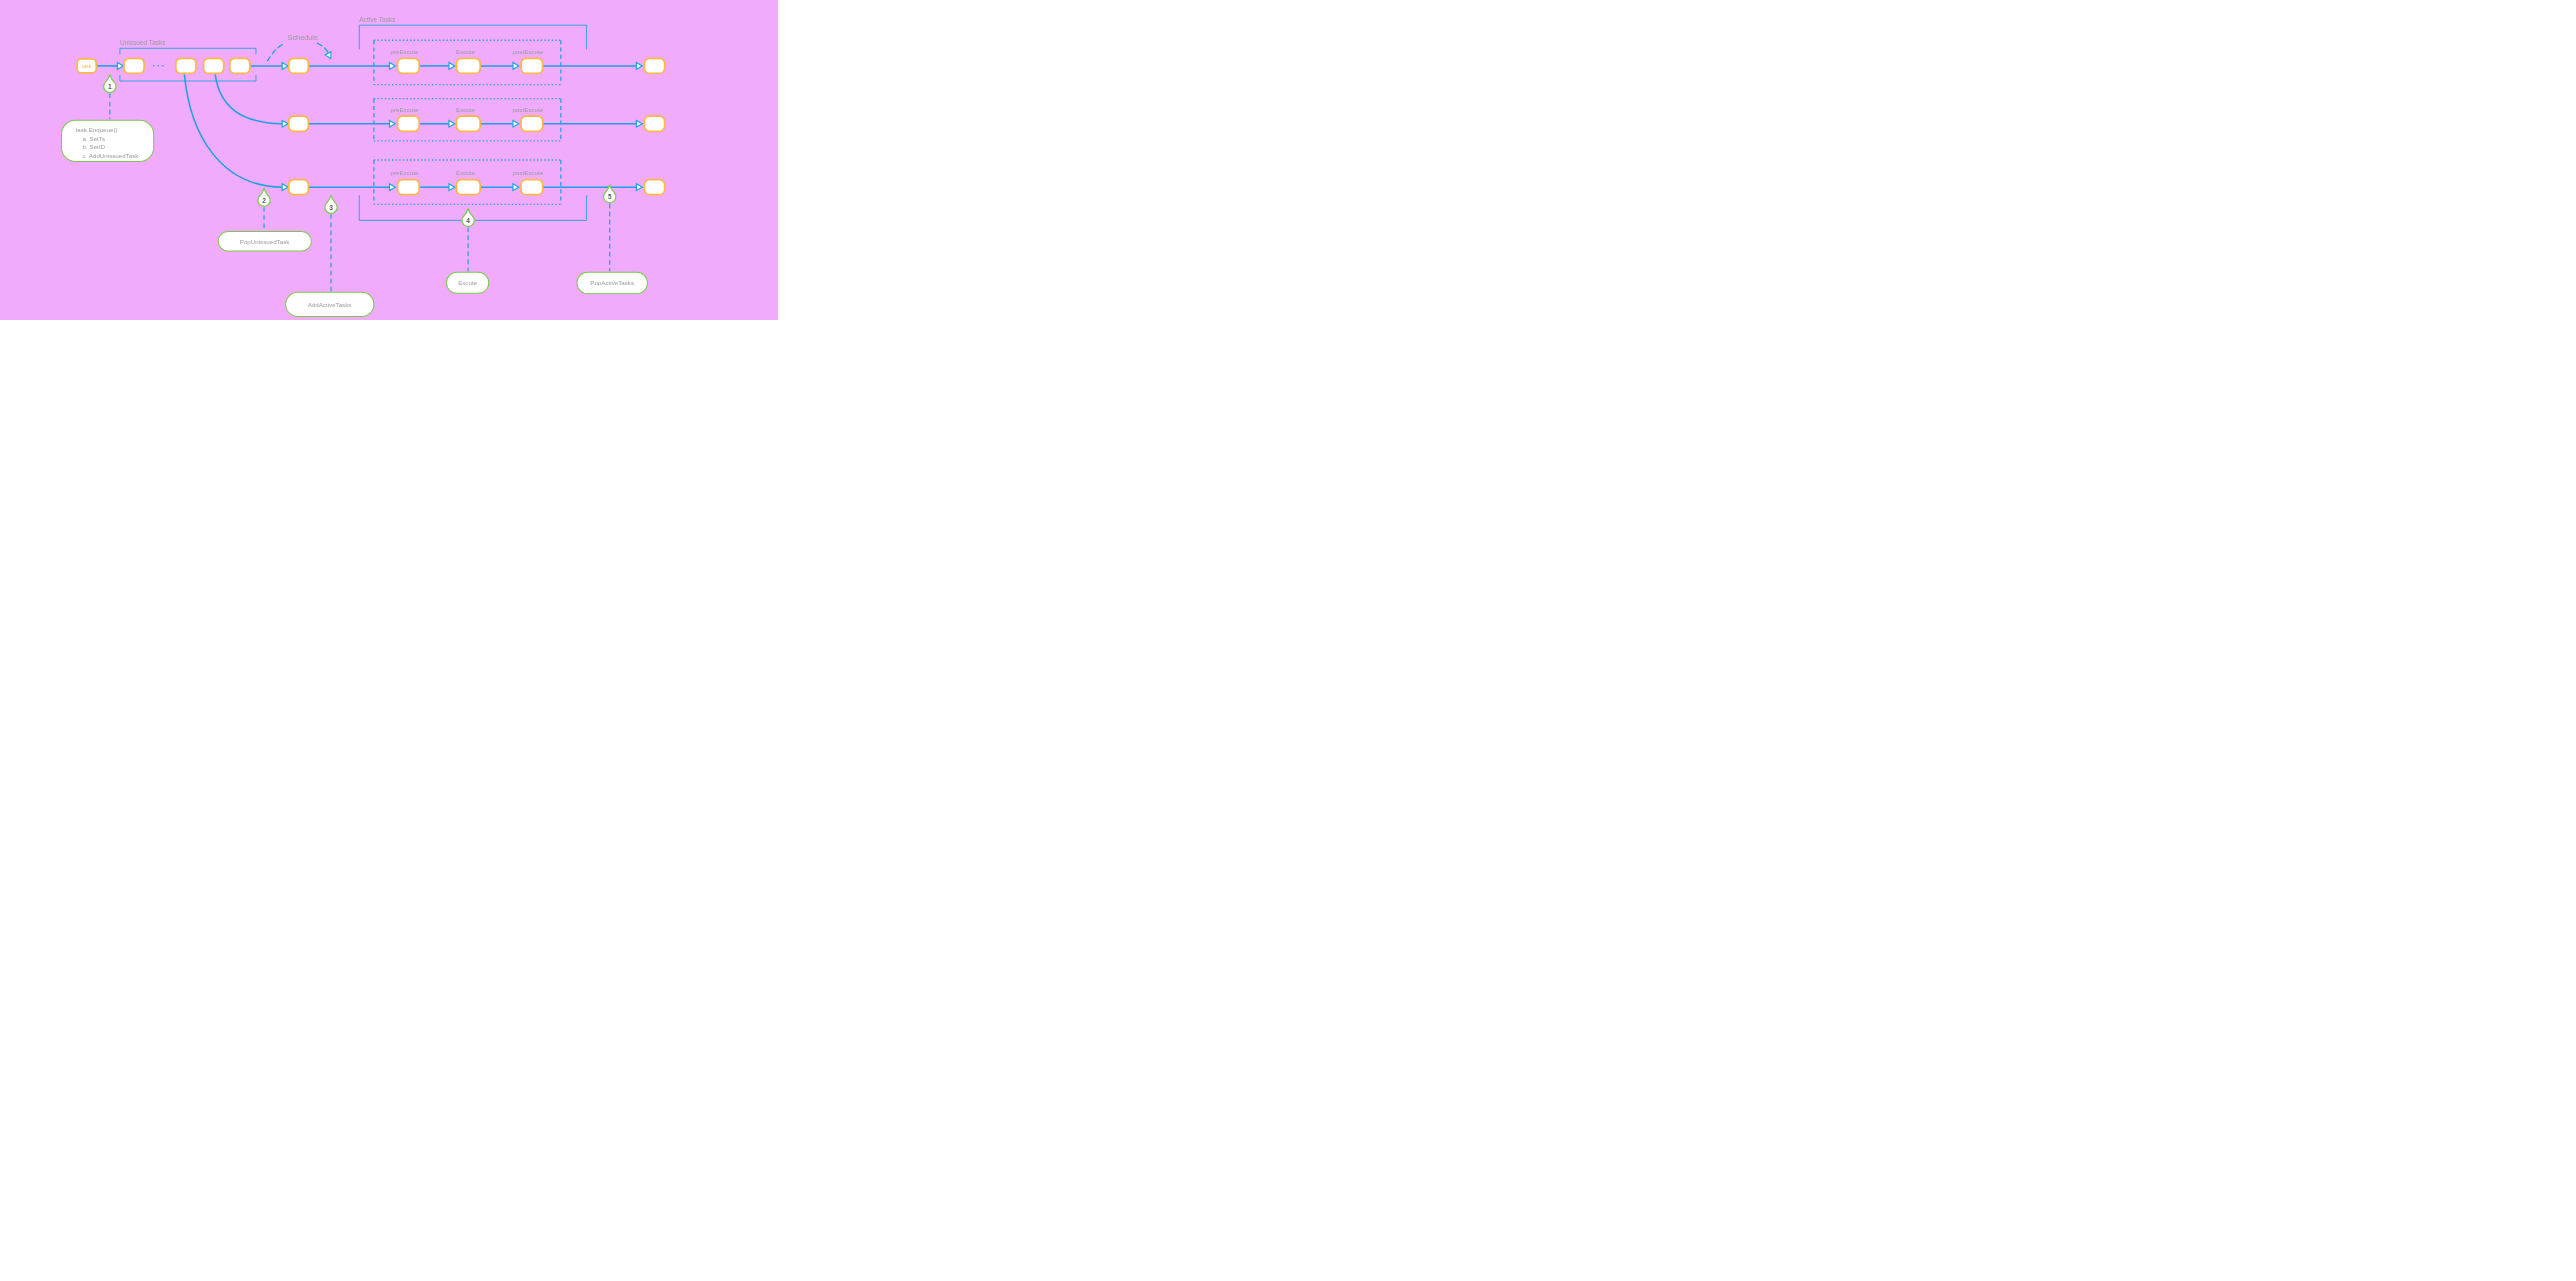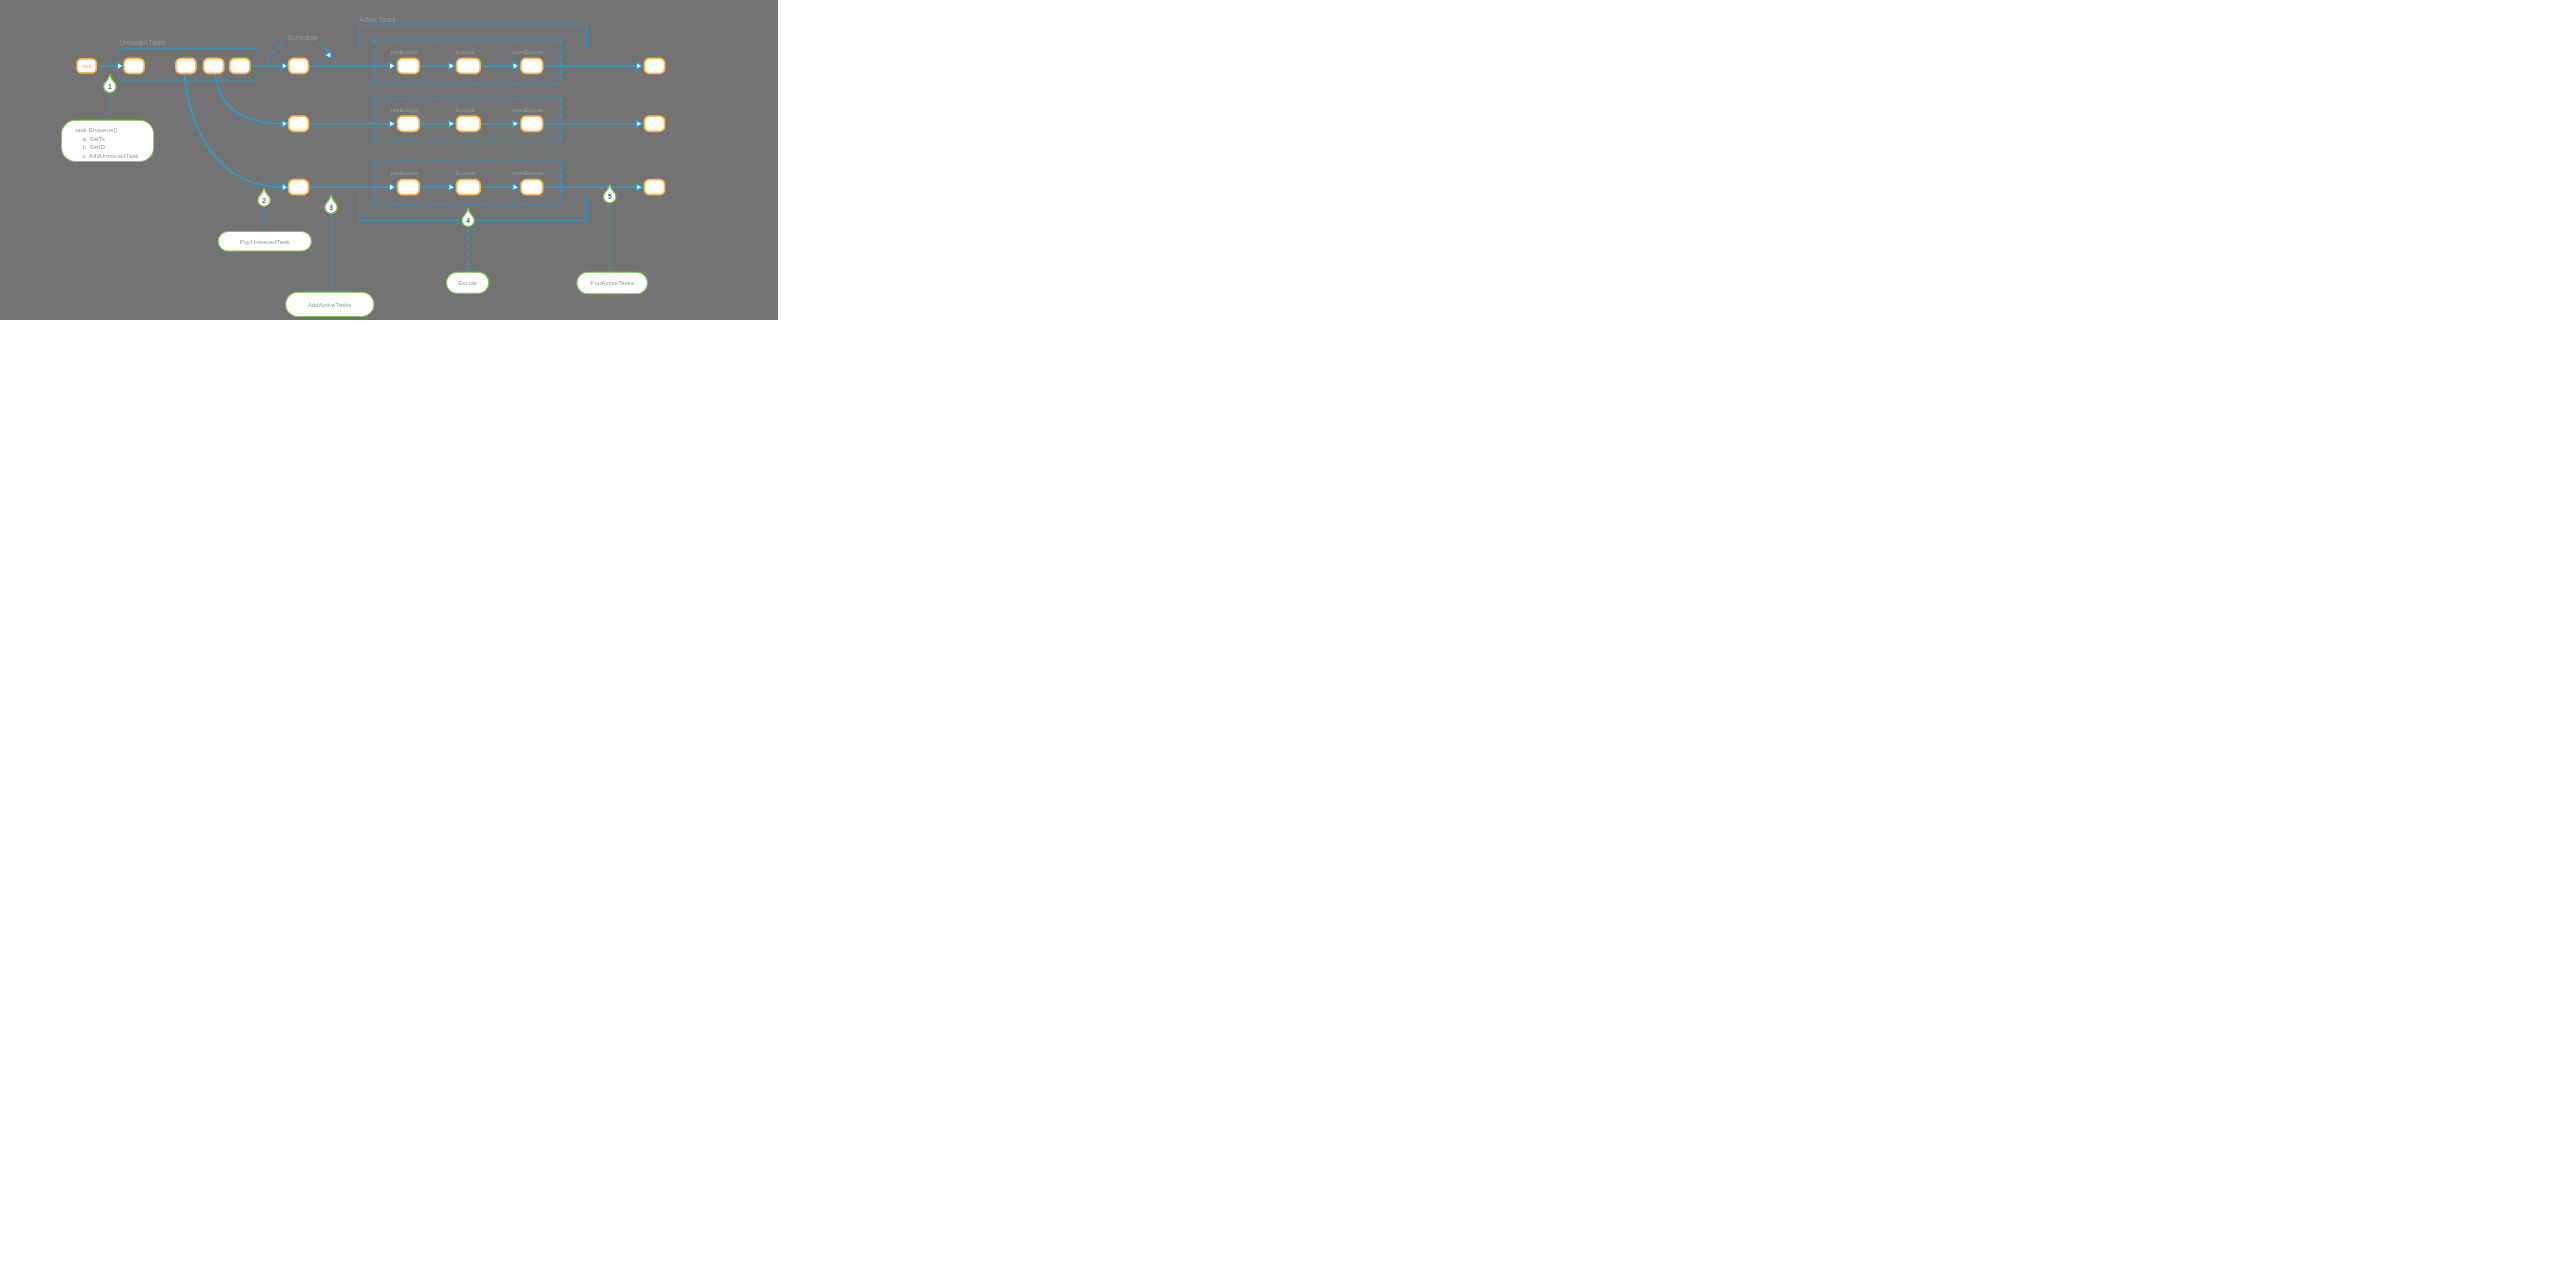--- a/index.html
+++ b/index.html
@@ -4,21 +4,21 @@
 <style>
   :root{
     --line-blue:#1BA2E0;
     --node-orange:#FBB747;
     --marker-green:#7CC950;
     --label-gray:#989B9E;
     --number-gray:#57585A;
   }
   html,body{margin:0;padding:0;background:#ffffff;}
   body{font-family:"Liberation Sans",sans-serif;}
-  .canvas{width:778px;height:320px;background:#737373;overflow:hidden;}
+  .canvas{width:778px;height:320px;background:#f0abfc;overflow:hidden;}
   svg{display:block;width:100%;height:100%;}
 
   
   .ln{stroke:var(--line-blue);stroke-width:3.1;fill:none;stroke-linecap:butt;}
   .curve{stroke:var(--line-blue);stroke-width:3.1;fill:none;}
   .ah{fill:#ffffff;stroke:var(--line-blue);stroke-width:2.3;stroke-linejoin:miter;}
 
   
   .bracket{stroke:var(--line-blue);stroke-width:1.7;fill:none;}
 

